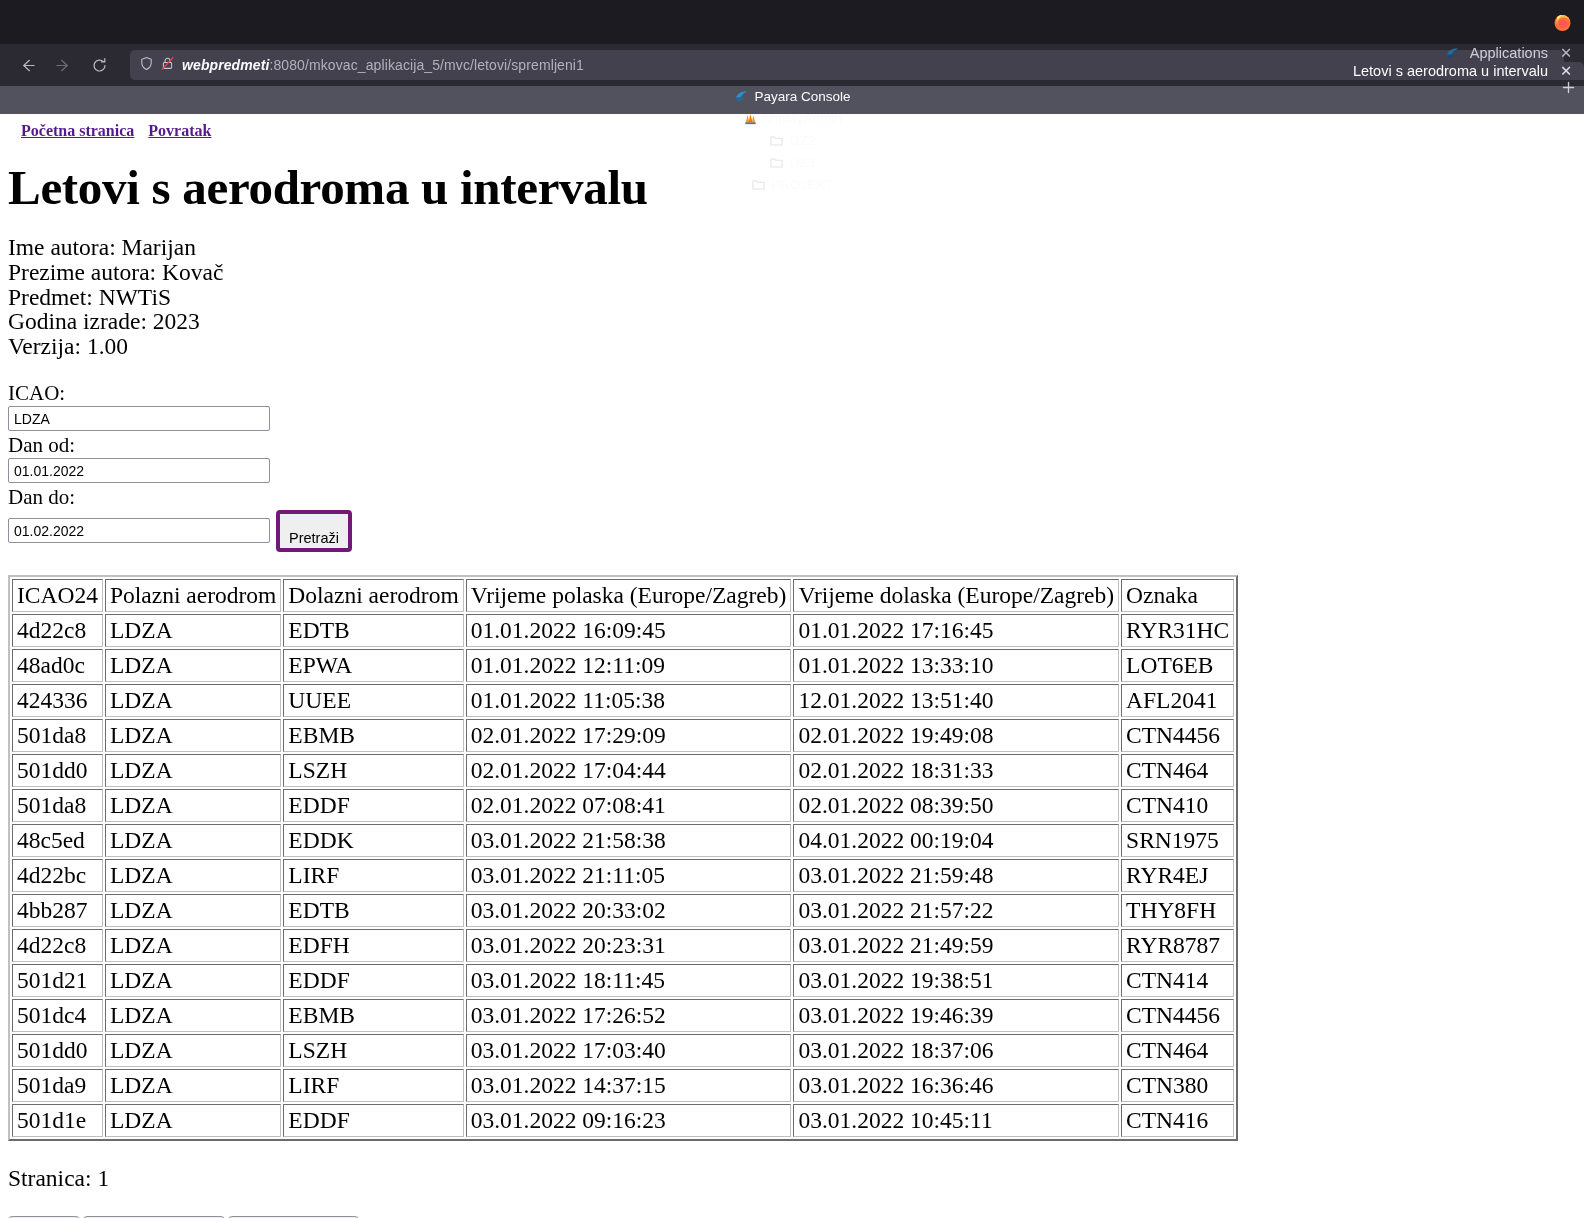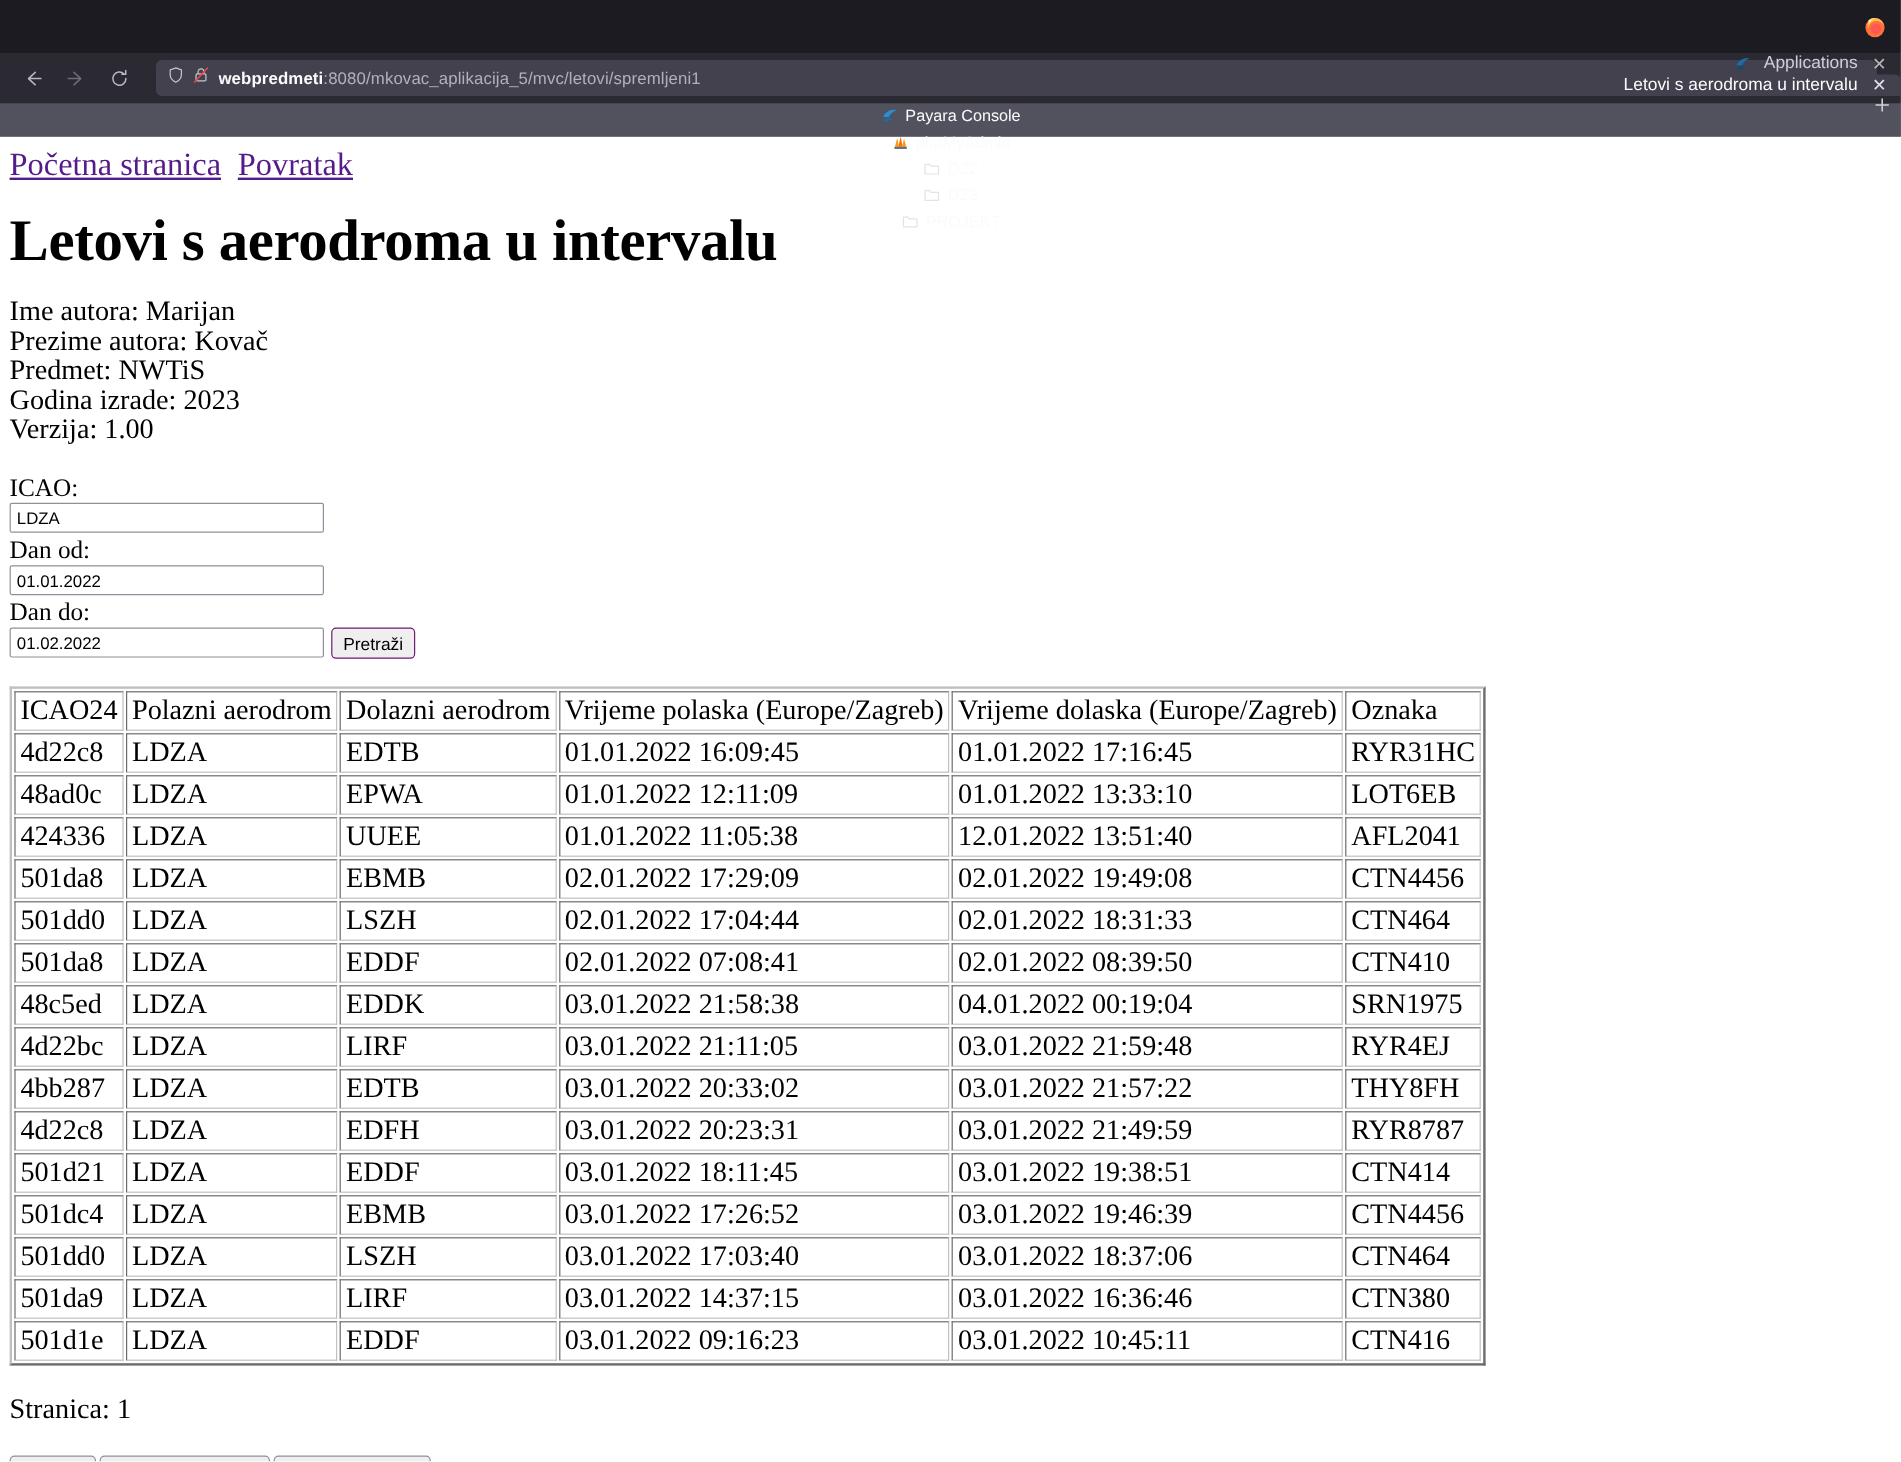--- a/index.html
+++ b/index.html
@@ -90,21 +90,21 @@
     gap: 7px;
     font-family: "Liberation Sans", sans-serif;
   }
   .url-ident { display: flex; align-items: center; gap: 6px; flex: 0 0 auto; }
   .url-text {
     font-size: 14px;
     color: #b2b1ba;
     white-space: nowrap; overflow: hidden;
     letter-spacing: 0.1px;
   }
-  .url-text .host { color: #fbfbfe; font-weight: 600; }
+  .url-text .host { color: #fbfbfe; font-weight: 600; font-style: italic; }
 
   .bookmarks {
     height: 28px;
     background: #52525e;
     display: flex; align-items: center;
     padding: 0 8px;
     gap: 2px;
     font-family: "Liberation Sans", sans-serif;
     flex-direction: column;
   }
@@ -118,21 +118,21 @@
   }
   .bm-ico { width: 16px; height: 16px; display:flex; align-items:center; justify-content:center; flex:0 0 16px;}
 
   
   .page {
     padding: 8px;
     background: #fff;
     height: 1104px;
     overflow: hidden;
   }
-  .navlinks { font-size: 27px; line-height: 1.15; margin: 0 0 4px 0; }
+  .navlinks { font-size: 16px; line-height: 1.15; margin: 0 0 4px 13px; font-weight: bold; }
   .navlinks a {
     color: #551a8b;
     text-decoration: underline;
     margin-right: 14px;
   }
   h1.page-title {
     font-size: 49px;
     font-weight: bold;
     margin: 23px 0 23px 0;
     line-height: 1.0;
@@ -152,23 +152,23 @@
     padding: 1px 5px;
     border: 1px solid #8f8f9d;
     border-radius: 2px;
     background: #fff;
     color: #000;
     margin-bottom: 1px;
   }
   button.btn {
     font-family: "Liberation Sans", sans-serif;
     font-size: 14.5px;
-    padding: 7px 9px;
+    padding: 17px 9px;
     background: #efefef;
-    border: 1px solid #701a75;
+    border: 4px solid #701a75;
     border-radius: 4px;
     color: #000;
     height: 26px;
     line-height: 1;
   }
 
   
   table.flights {
     border-collapse: separate;
     border-spacing: 2px;

